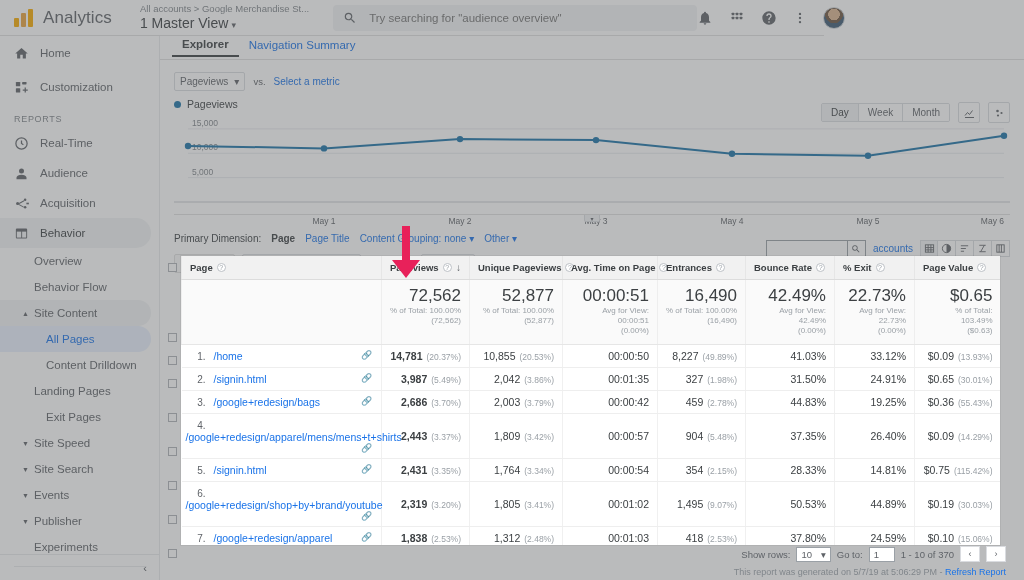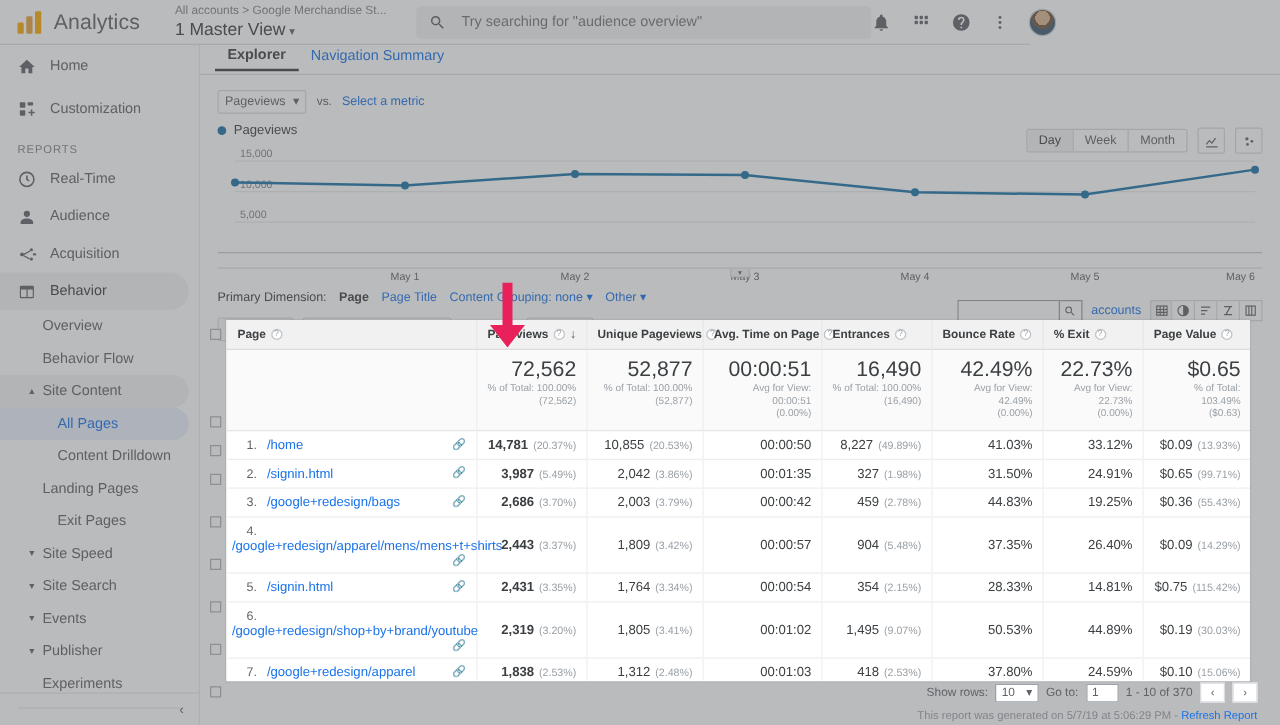--- a/index.html
+++ b/index.html
@@ -661,21 +661,21 @@
           <td class="num"><span class="plain">$0.09</span><span class="pct">(13.93%)</span></td>
         </tr>
         <tr class="datarow">
           <td class="pagecell"><span class="idx">2.</span><span class="plink">/signin.html</span><span class="ext">🔗</span></td>
           <td class="num"><span class="val">3,987</span><span class="pct">(5.49%)</span></td>
           <td class="num"><span class="plain">2,042</span><span class="pct">(3.86%)</span></td>
           <td class="num"><span class="plain">00:01:35</span></td>
           <td class="num"><span class="plain">327</span><span class="pct">(1.98%)</span></td>
           <td class="num"><span class="plain">31.50%</span></td>
           <td class="num"><span class="plain">24.91%</span></td>
-          <td class="num"><span class="plain">$0.65</span><span class="pct">(99.71%)</span></td>
+          <td class="num"><span class="plain">$0.65</span><span class="pct">(30.01%)</span></td>
         </tr>
         <tr class="datarow">
           <td class="pagecell"><span class="idx">3.</span><span class="plink">/google+redesign/bags</span><span class="ext">🔗</span></td>
           <td class="num"><span class="val">2,686</span><span class="pct">(3.70%)</span></td>
           <td class="num"><span class="plain">2,003</span><span class="pct">(3.79%)</span></td>
           <td class="num"><span class="plain">00:00:42</span></td>
           <td class="num"><span class="plain">459</span><span class="pct">(2.78%)</span></td>
           <td class="num"><span class="plain">44.83%</span></td>
           <td class="num"><span class="plain">19.25%</span></td>
           <td class="num"><span class="plain">$0.36</span><span class="pct">(55.43%)</span></td>

